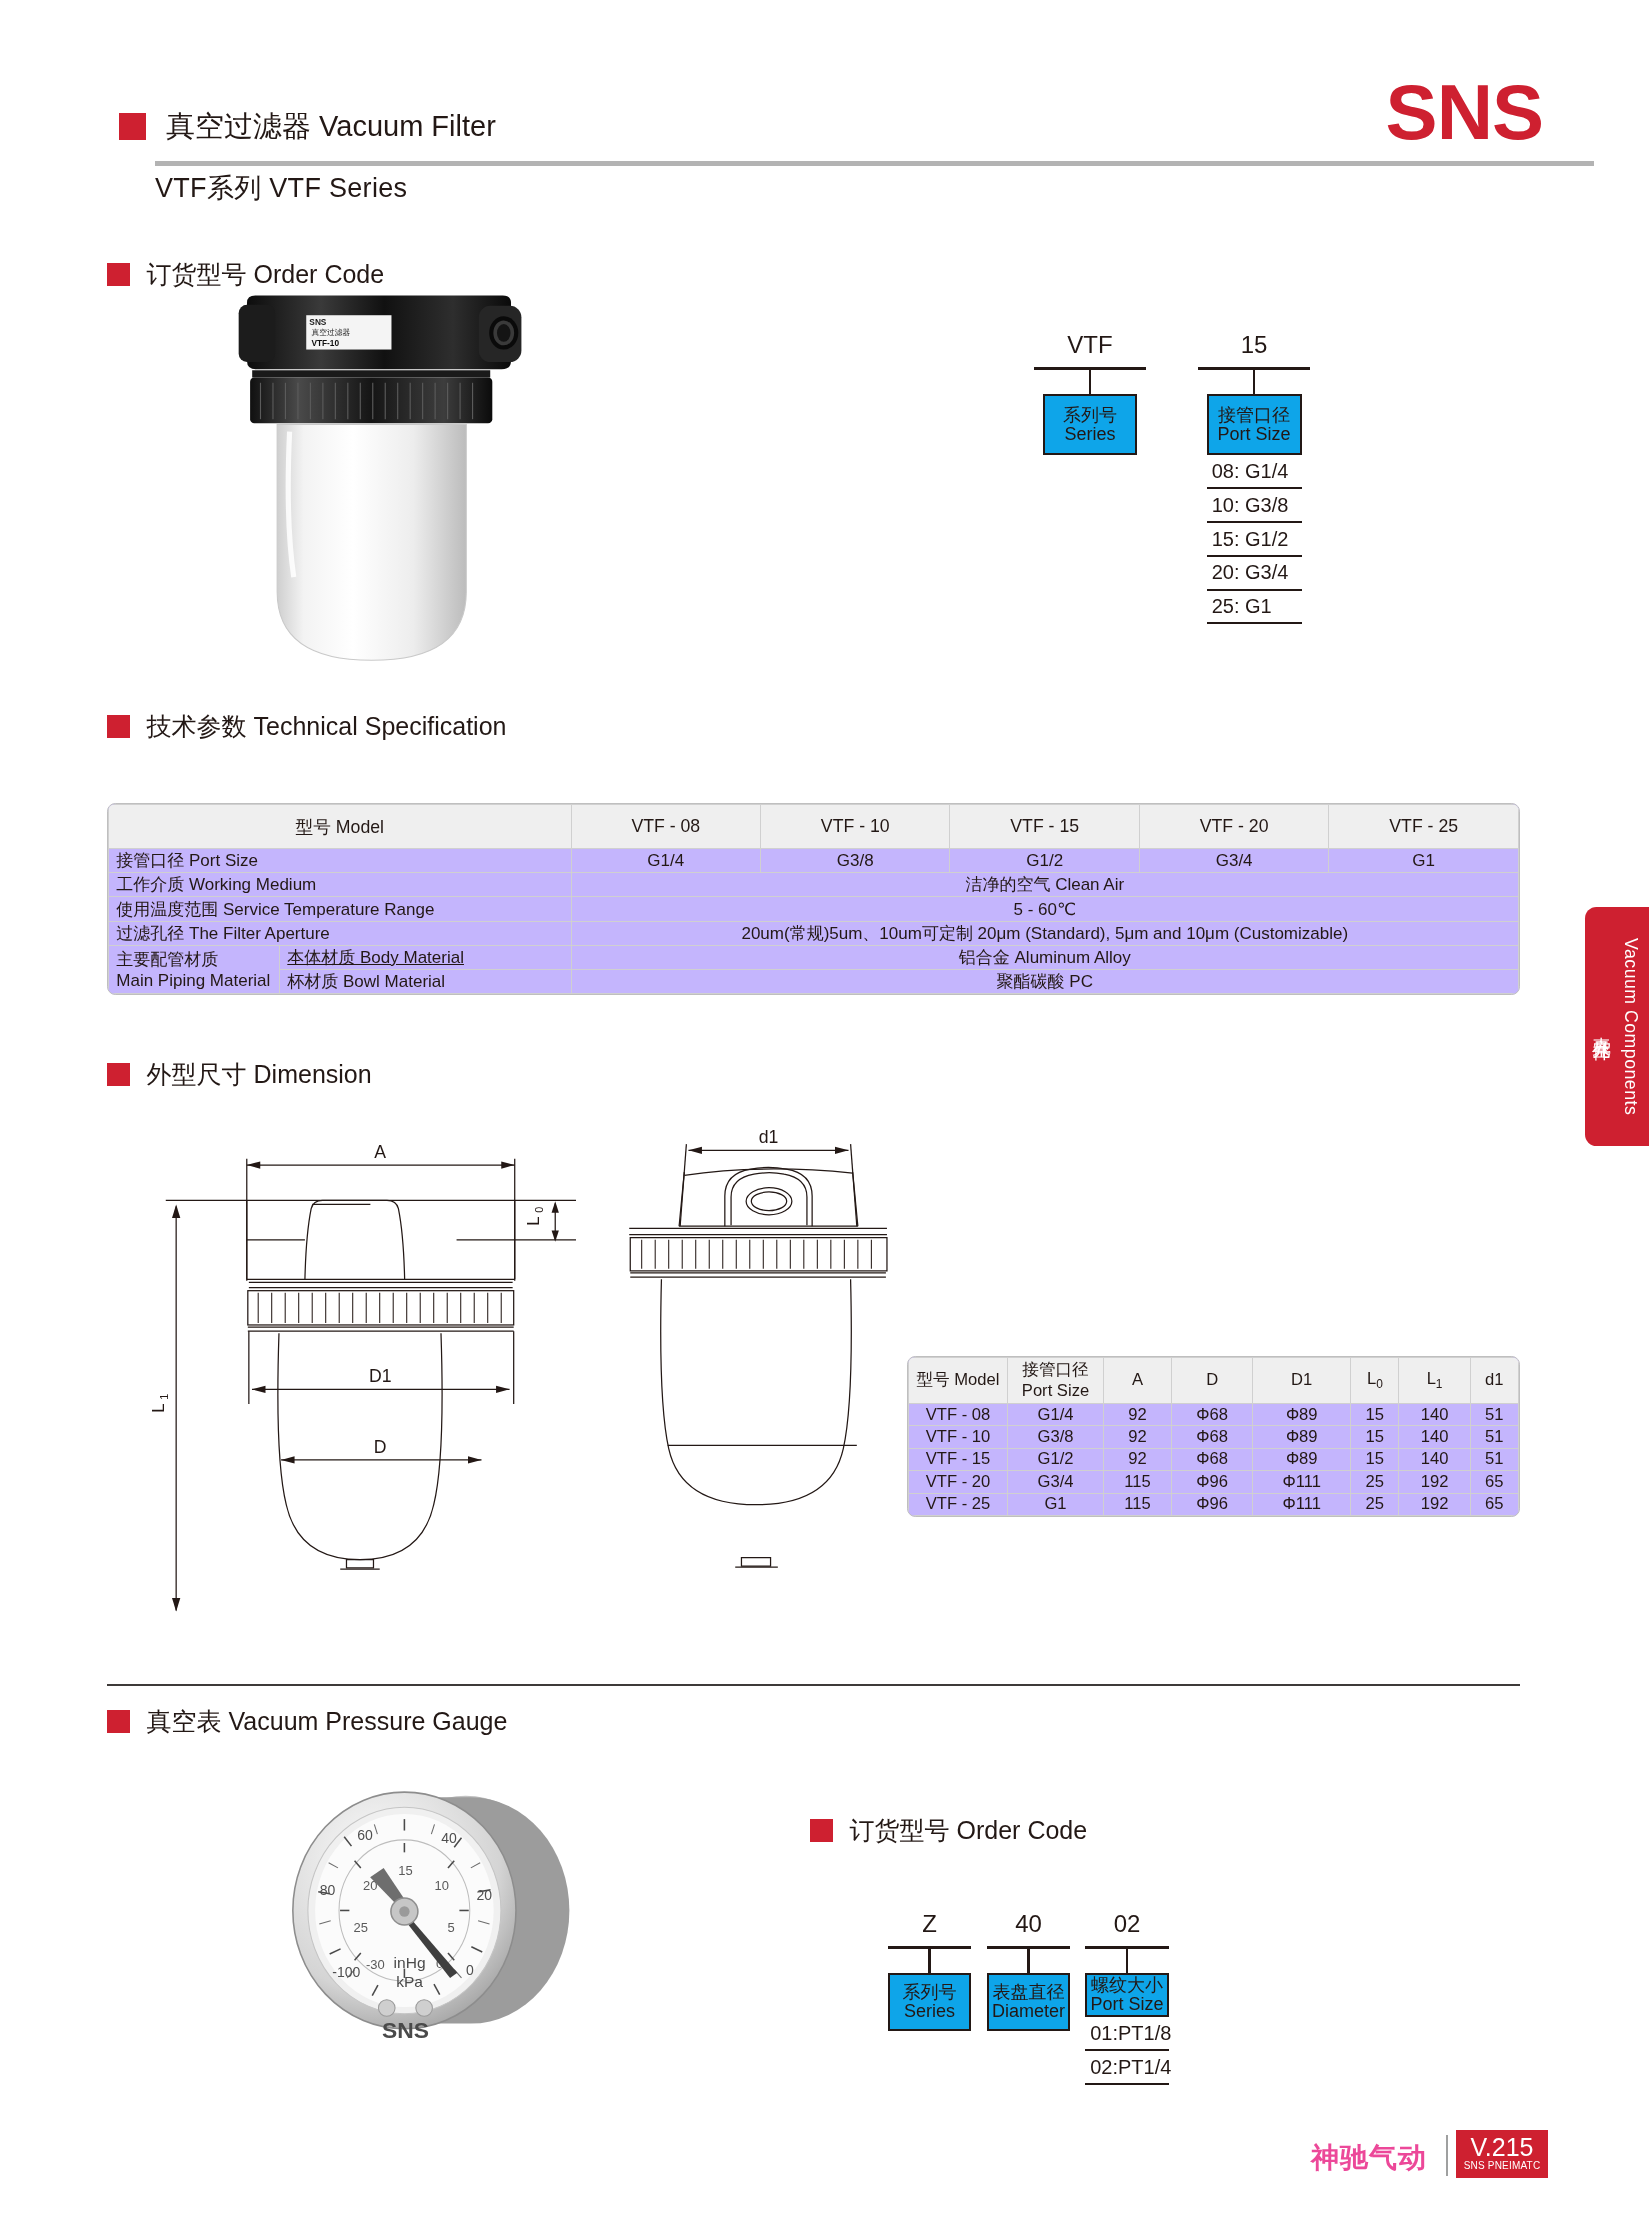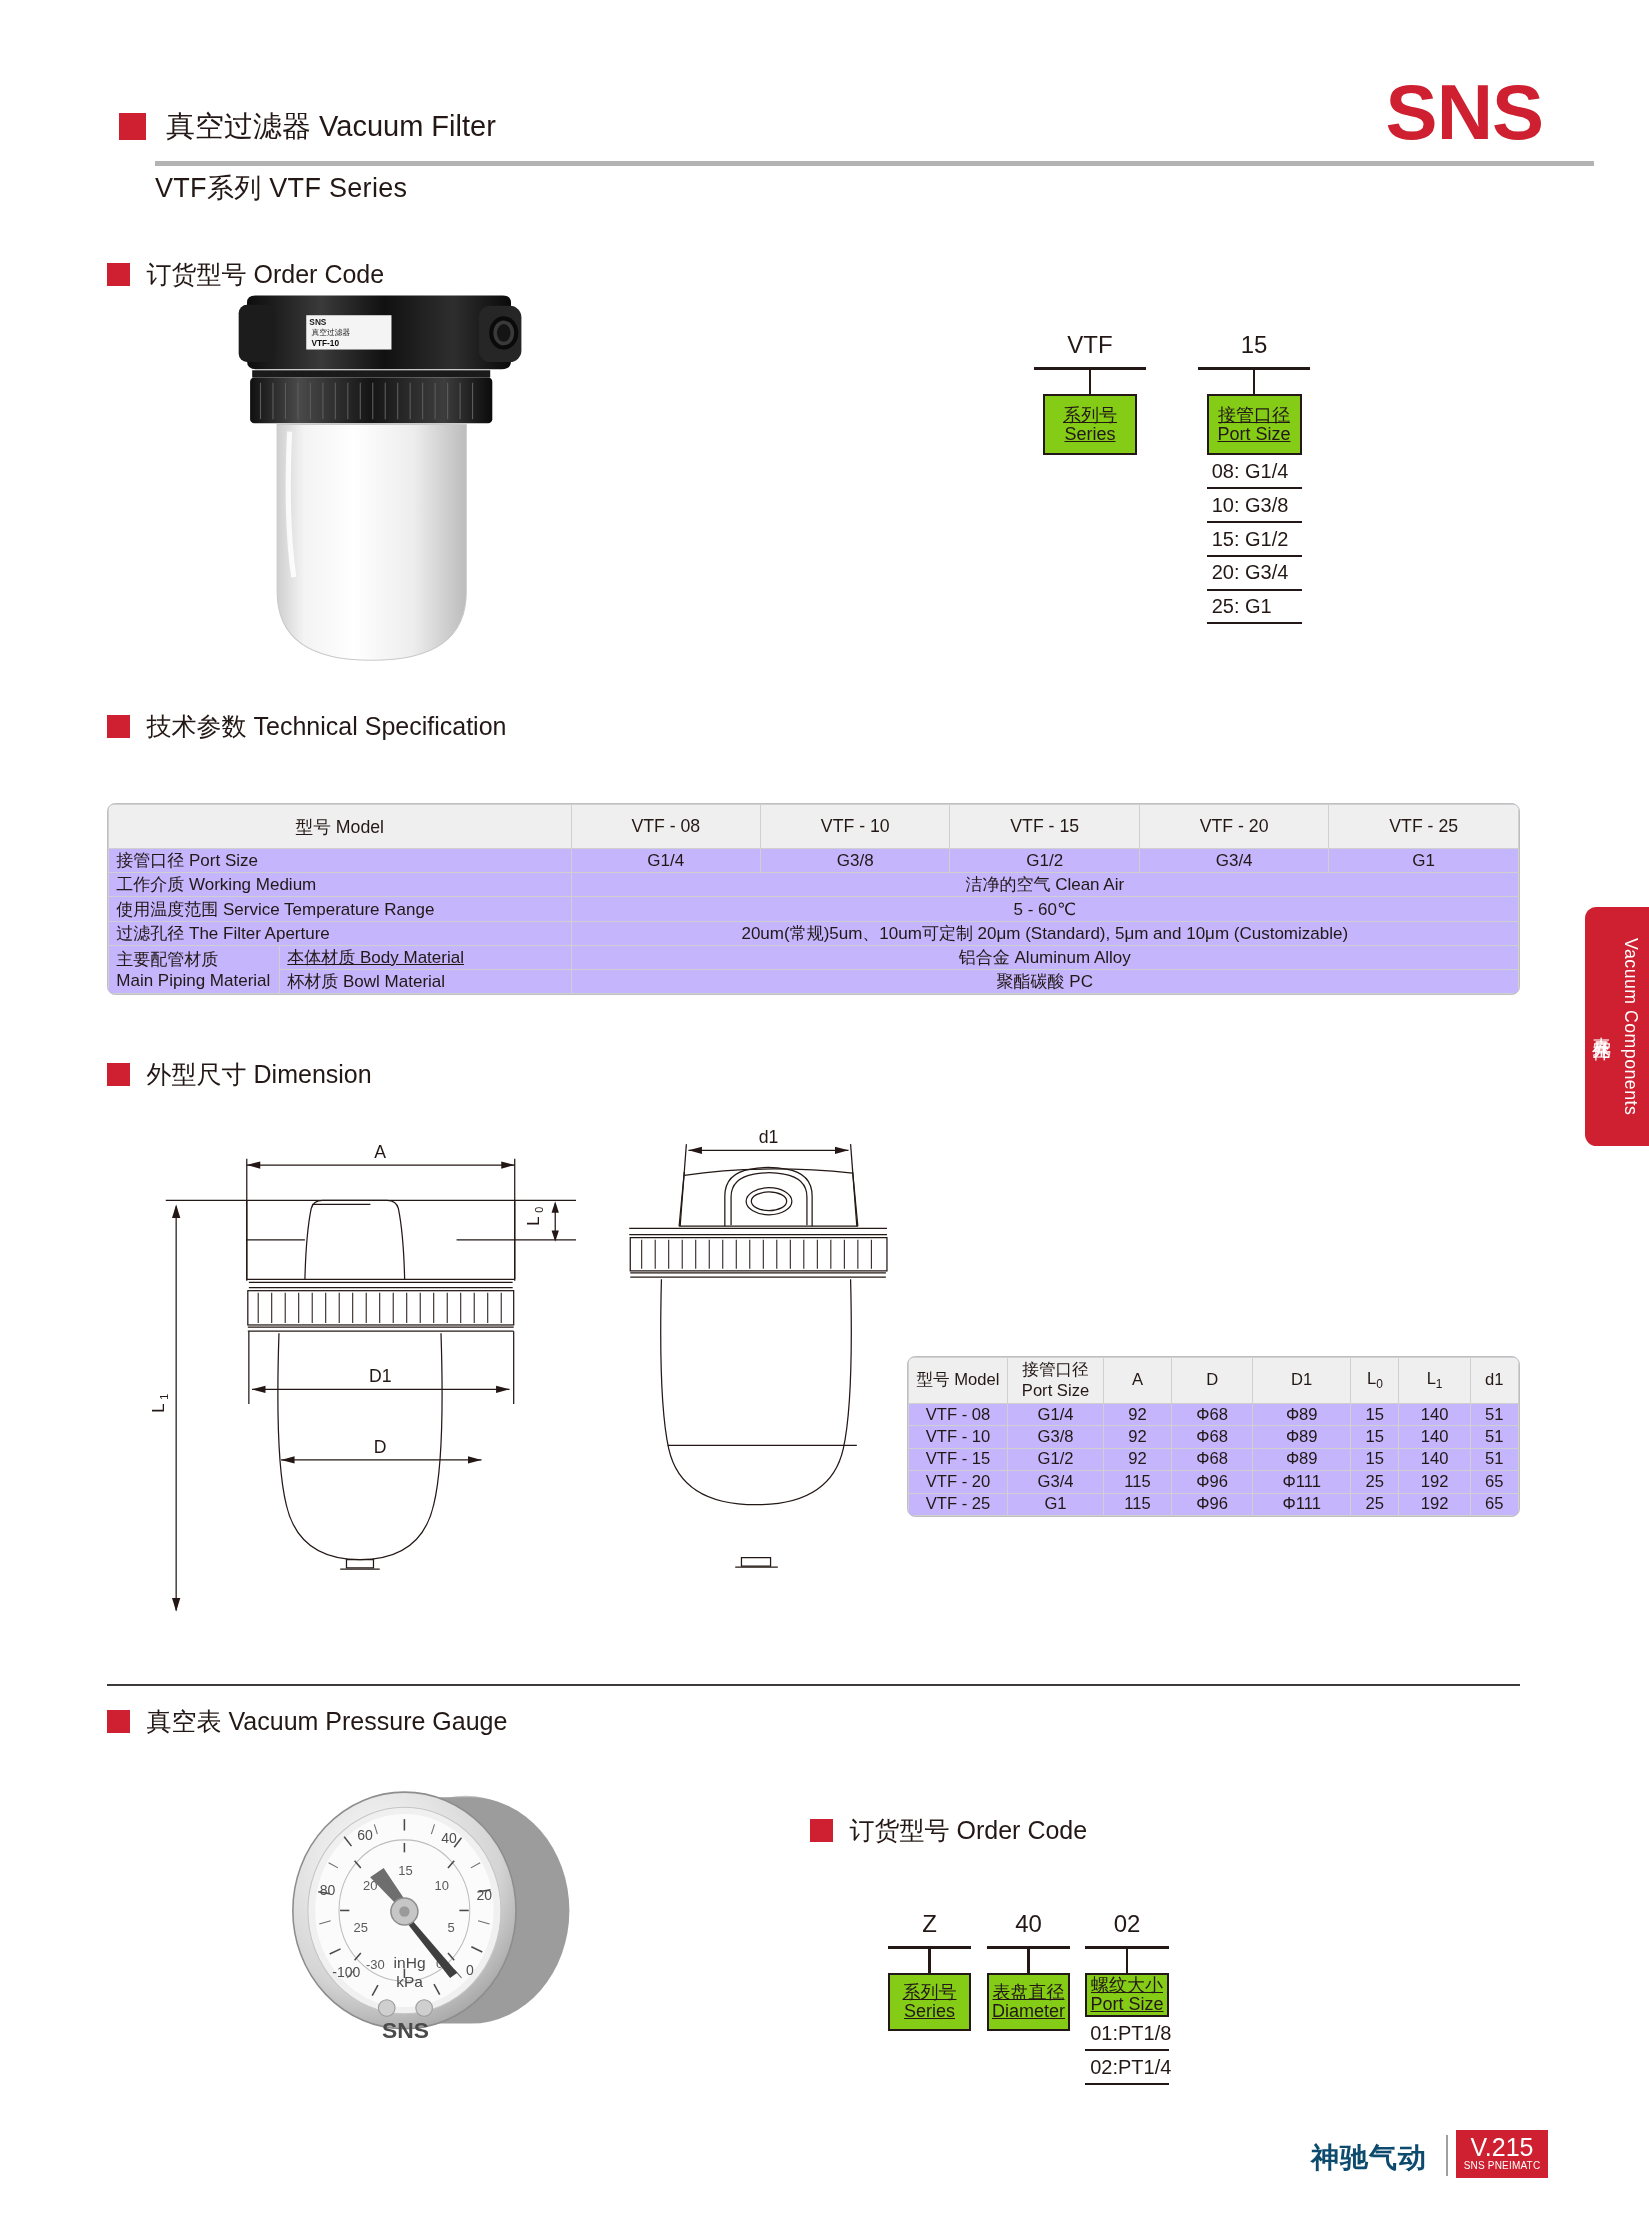--- a/index.html
+++ b/index.html
@@ -51,23 +51,23 @@
 
   
   .oc { position: absolute; }
   .oc-col { position: absolute; display: flex; flex-direction: column; align-items: center; }
   .oc-code {
     font-size: 24px; line-height: 1.02; padding-bottom: 10px;
   }
   .oc-bar { height: 2.6px; background: #231815; }
   .oc-stem { width: 2.6px; height: 24px; background: #231815; }
   .oc-box {
-    border: 2.6px solid #231815; background: #84cc16;
+    border: 2.6px solid #231815; background: #0ea5e9;
     display: flex; flex-direction: column; align-items: center; justify-content: center;
-    text-align: center; line-height: 1.04; padding: 3.1px 5.2px; text-decoration: underline;
+    text-align: center; line-height: 1.04; padding: 3.1px 5.2px;
   }
   .oc-box span { font-size: 18px; white-space: nowrap; }
   .oc-opt {
     font-size: 20px; border-bottom: 2.1px solid #231815;
     padding: 4.7px 4.2px 4.2px 5.2px; text-align: left; white-space: nowrap;
   }
 
   
   table { border-collapse: collapse; }
   .tbl {
@@ -107,21 +107,21 @@
     writing-mode: vertical-rl; text-orientation: mixed;
     display: flex; align-items: center; justify-content: center;
     white-space: nowrap;
   }
   .side-en { left: 30px !important; width: 31px; font-size: 17.7px; letter-spacing: 0.5px; }
   .side-zh { left: 2.1px  !important; width: 29px; font-size: 18.7px; letter-spacing: 2.1px; }
 
   
   .footer-zh {
     position: absolute; right: 223px; top: 2139px;
-    font-size: 28px; font-weight: bold; color: #0c4a6e; letter-spacing: 1px;
+    font-size: 28px; font-weight: bold; color: #ec4899; letter-spacing: 1px;
   }
   .footer-div {
     position: absolute; right: 202px; top: 2135px;
     width: 1.6px; height: 41px; background: #9FA0A0;
   }
   .footer-box {
     position: absolute; right: 102px; top: 2130px;
     width: 92px; height: 48px; background: #CE2030;
     display: flex; flex-direction: column;
     align-items: center; justify-content: center; color: #fff;

